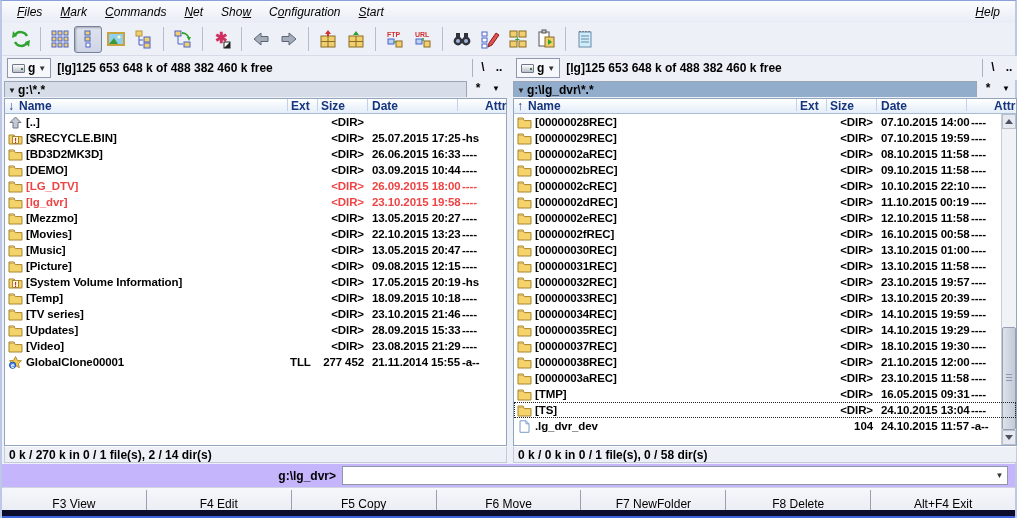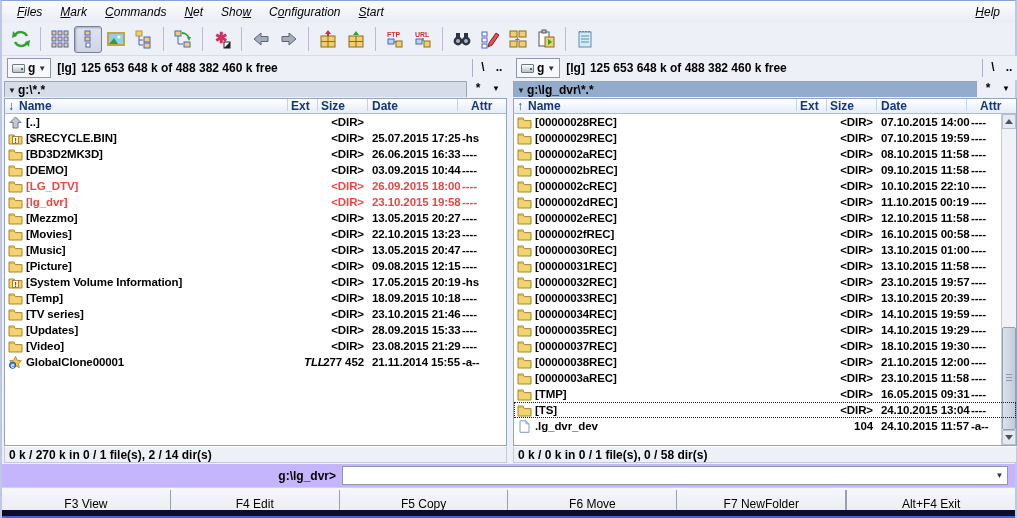--- a/index.html
+++ b/index.html
@@ -23,21 +23,21 @@
   
   .panel { position:absolute; top:55px; bottom:55px; }
   #panel-left  { left:2px;  width:503px; }
   #panel-right { left:511px; width:504px; }
 
   .drivebar { position:absolute; top:0; left:0; right:0; height:24px; display:flex; align-items:center; background:#eef0f8; font-weight:bold; }
   .drive-combo { display:flex; align-items:center; gap:3px; border:1px solid #8e98ac; background:#f7f8fc; height:20px; padding:0 4px; margin:0 4px 0 3px; }
   .drive-glyph { width:13px; height:9px; background:linear-gradient(#fdfdfd,#b9bfc9); border:1px solid #6f7686; border-radius:1px; position:relative; }
   .drive-glyph:after { content:""; position:absolute; right:1px; top:3px; width:2px; height:2px; background:#3a7a3a; }
   .combo-arrow { font-size:8px; color:#333; }
-  .drive-free { margin-left:5px; white-space:nowrap; }
+  .drive-free { margin-left:0; white-space:nowrap; }
   .drive-label { margin-left:2px;text-decoration:underline; }
   .bar-right { margin-left:auto; display:flex; align-items:center; height:100%; }
   .bar-vsep { width:1px; height:18px; background:#aab2c2; margin-right:2px; }
   .mini-btn { min-width:16px; padding:0 3px; height:18px; line-height:17px; text-align:center; font-weight:bold; color:#000; cursor:default; }
 
   .pathbar { position:absolute; top:25px; left:0; right:0; height:16px; display:flex; align-items:center; font-weight:bold; }
   .path-area { flex:1; height:100%; display:flex; align-items:center; padding-left:2px; border:1px solid #9aa5b5; border-bottom:none; }
   .pathbar.active .path-area { background:#92accb; }
   .pathbar.inactive .path-area { background:#d6dde8; }
   .path-drop { font-size:8px; margin:1px 2px 0 1px; color:#222; }
@@ -45,30 +45,30 @@
   .path-star { font-weight:bold; }
   .path-caret { font-size:8px; }
 
   .colheader { position:absolute; top:42px; left:0; right:0; height:16px; background:linear-gradient(#ffffff,#e4edf9); border:1px solid #93a5bd; border-bottom:1px solid #a9bcd4; font-weight:bold; color:#15357c; }
   .colheader span { position:absolute; top:0; line-height:15px; white-space:nowrap; }
   .ch-arrow { left:3px; }
   .ch-name { left:14px; }
   .ch-ext  { left:286px; }
   .ch-size { left:316px; }
   .ch-date { left:367px; }
-  .ch-attr { left:466px;text-align:right; }
+  .ch-attr { left:480px;text-align:right; }
   .ch-sep { position:absolute; top:2px; width:1px; height:12px; background:#c2d3e8; }
 
   .list { position:absolute; top:58px; bottom:17px; left:0; right:0; background:#fff; border:1px solid #93a5bd; border-top:none; overflow:hidden; }
   .row { position:relative; height:16px; white-space:nowrap; font-weight:bold; border:1px solid transparent; }
   .row span { position:absolute; top:0; line-height:14px; font-size:11.5px; letter-spacing:-0.1px; }
   .r-icon { left:2px; width:15px; height:13px; top:1px !important; }
   .r-icon svg { width:15px; height:13px; display:block; }
   .r-name { left:20px; }
-  .r-ext  { left:298px;font-style:italic; }
+  .r-ext  { left:284px; }
   .r-size { left:296px; width:62px; text-align:right; }
   .r-date { left:366px; }
   .r-attr { left:456px; }
   .row.red { color:#ef4444; }
   .row.cursor { border:1px dotted #222;padding-left:8px; }
 
   .statusbar { position:absolute; left:0; right:0; bottom:0; height:17px; line-height:16px; padding-left:4px; font-weight:bold; background:#eef0f8; border:1px solid #c4cad8; border-top:1px solid #fff; white-space:nowrap; }
 
   
   .vscroll { position:absolute; top:0; right:0; bottom:0; width:15px; background:#f1f2f6; border-left:1px solid #c8ccd6; }
@@ -878,18 +878,19 @@
       <button class="fn-btn">F3 View</button>
       <div class="fn-sep"></div>
       <button class="fn-btn">F4 Edit</button>
       <div class="fn-sep"></div>
       <button class="fn-btn">F5 Copy</button>
       <div class="fn-sep"></div>
       <button class="fn-btn">F6 Move</button>
       <div class="fn-sep"></div>
       <button class="fn-btn">F7 NewFolder</button>
       <div class="fn-sep"></div>
+      <button class="fn-btn">F8 Delete</button>
       <div class="fn-sep"></div>
       <button class="fn-btn">Alt+F4 Exit</button>
     </div>
 
   <div id="bottomstrip"></div>
 </div>
 
 </body></html>

